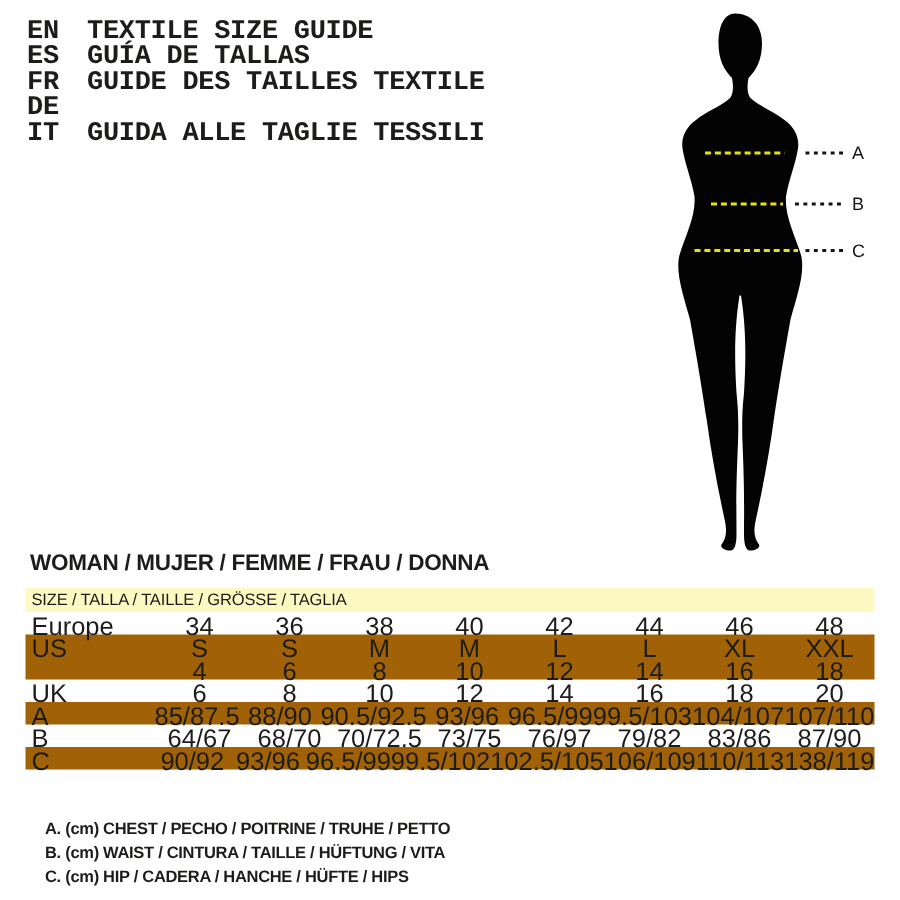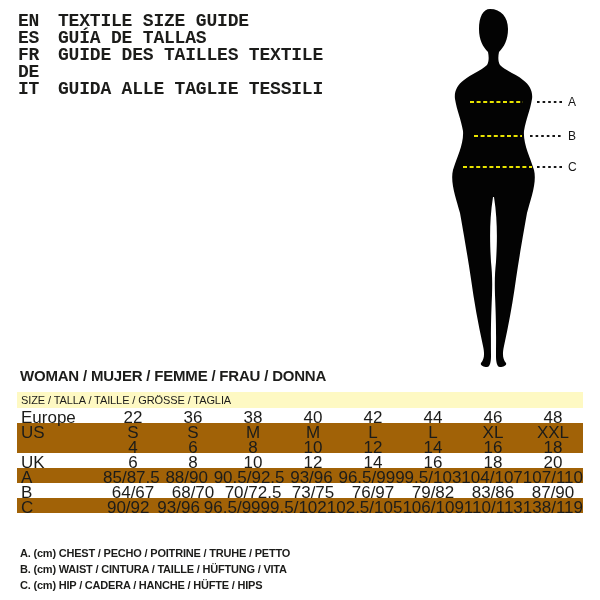--- a/index.html
+++ b/index.html
@@ -86,20 +86,21 @@
     position: absolute;
     left: 20px; top: 545px;
   }
   .legend-row {
     height: 16px;
     line-height: 16px;
     font-size: 11px;
     font-weight: 700;
     letter-spacing: -0.2px;
     white-space: nowrap;
+    margin-left: 10px;
   }
 </style>
 </head>
 <body>
 
 <div class="lang-block">
   <div class="lang-row">
     <span class="lang-code">EN</span>
     <span class="lang-text">TEXTILE SIZE GUIDE</span>
   </div>
@@ -173,21 +174,21 @@
   </svg>
 </div>
 
 <div class="woman-title">WOMAN / MUJER / FEMME / FRAU / DONNA</div>
 
 <div class="size-table">
   <div class="table-header">SIZE / TALLA / TAILLE / GRÖSSE / TAGLIA</div>
 
   <div class="trow">
     <div class="tlabel">Europe</div>
-    <div class="tcell">22</div>
+    <div class="tcell">34</div>
     <div class="tcell">36</div>
     <div class="tcell">38</div>
     <div class="tcell">40</div>
     <div class="tcell">42</div>
     <div class="tcell">44</div>
     <div class="tcell">46</div>
     <div class="tcell">48</div>
   </div>
 
   <div class="trow shaded">

